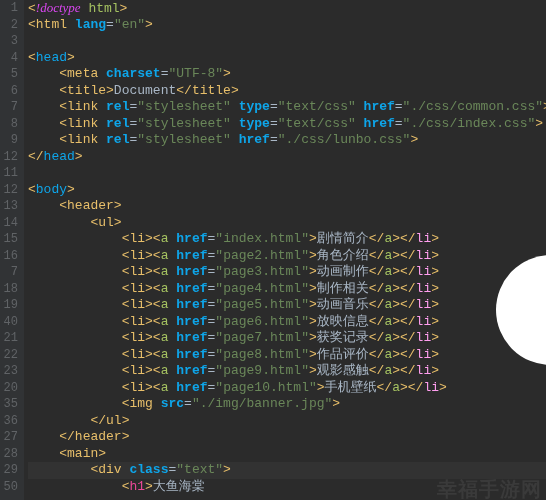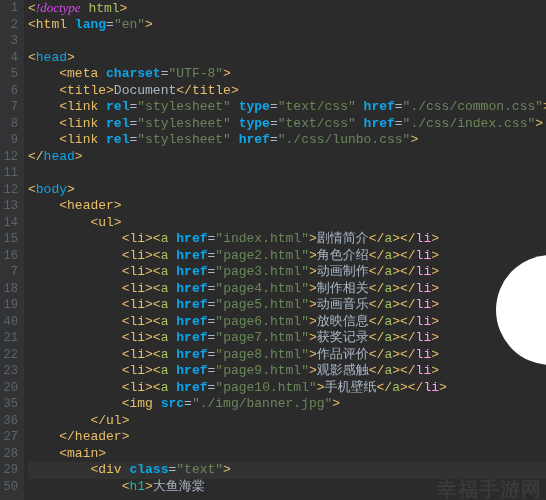--- a/index.html
+++ b/index.html
@@ -39,21 +39,21 @@
   .tag { color: #e8bf6a; }
   .br  { color: #e8bf6a; }        
   .dt  { color: #d946ef; font-style: italic; font-family: Liberation Serif, serif; } 
   .attr{ color: #0ea5e9; font-weight: bold; }
   .eq  { color: #a9b7c6; }
   .str { color: #6a8759; }
   .txt { color: #a9b7c6; }
   .c-red   { color:#0ea5e9; }
   .c-green { color:#a5c261; }
   .c-pink  { color:#ff9eef; }
-  .c-yel   { color:#14b8a6;font-family:Liberation Mono, monospace; }
+  .c-yel   { color:#ec4899;font-family:Liberation Mono, monospace; }
 
   
   .watermark {
     position: absolute;
     right: 4px;
     bottom: 3px;
     font-family: "Microsoft YaHei", sans-serif;
     font-size: 20px;
     font-weight: 600;
     color: #3a3a3a;

